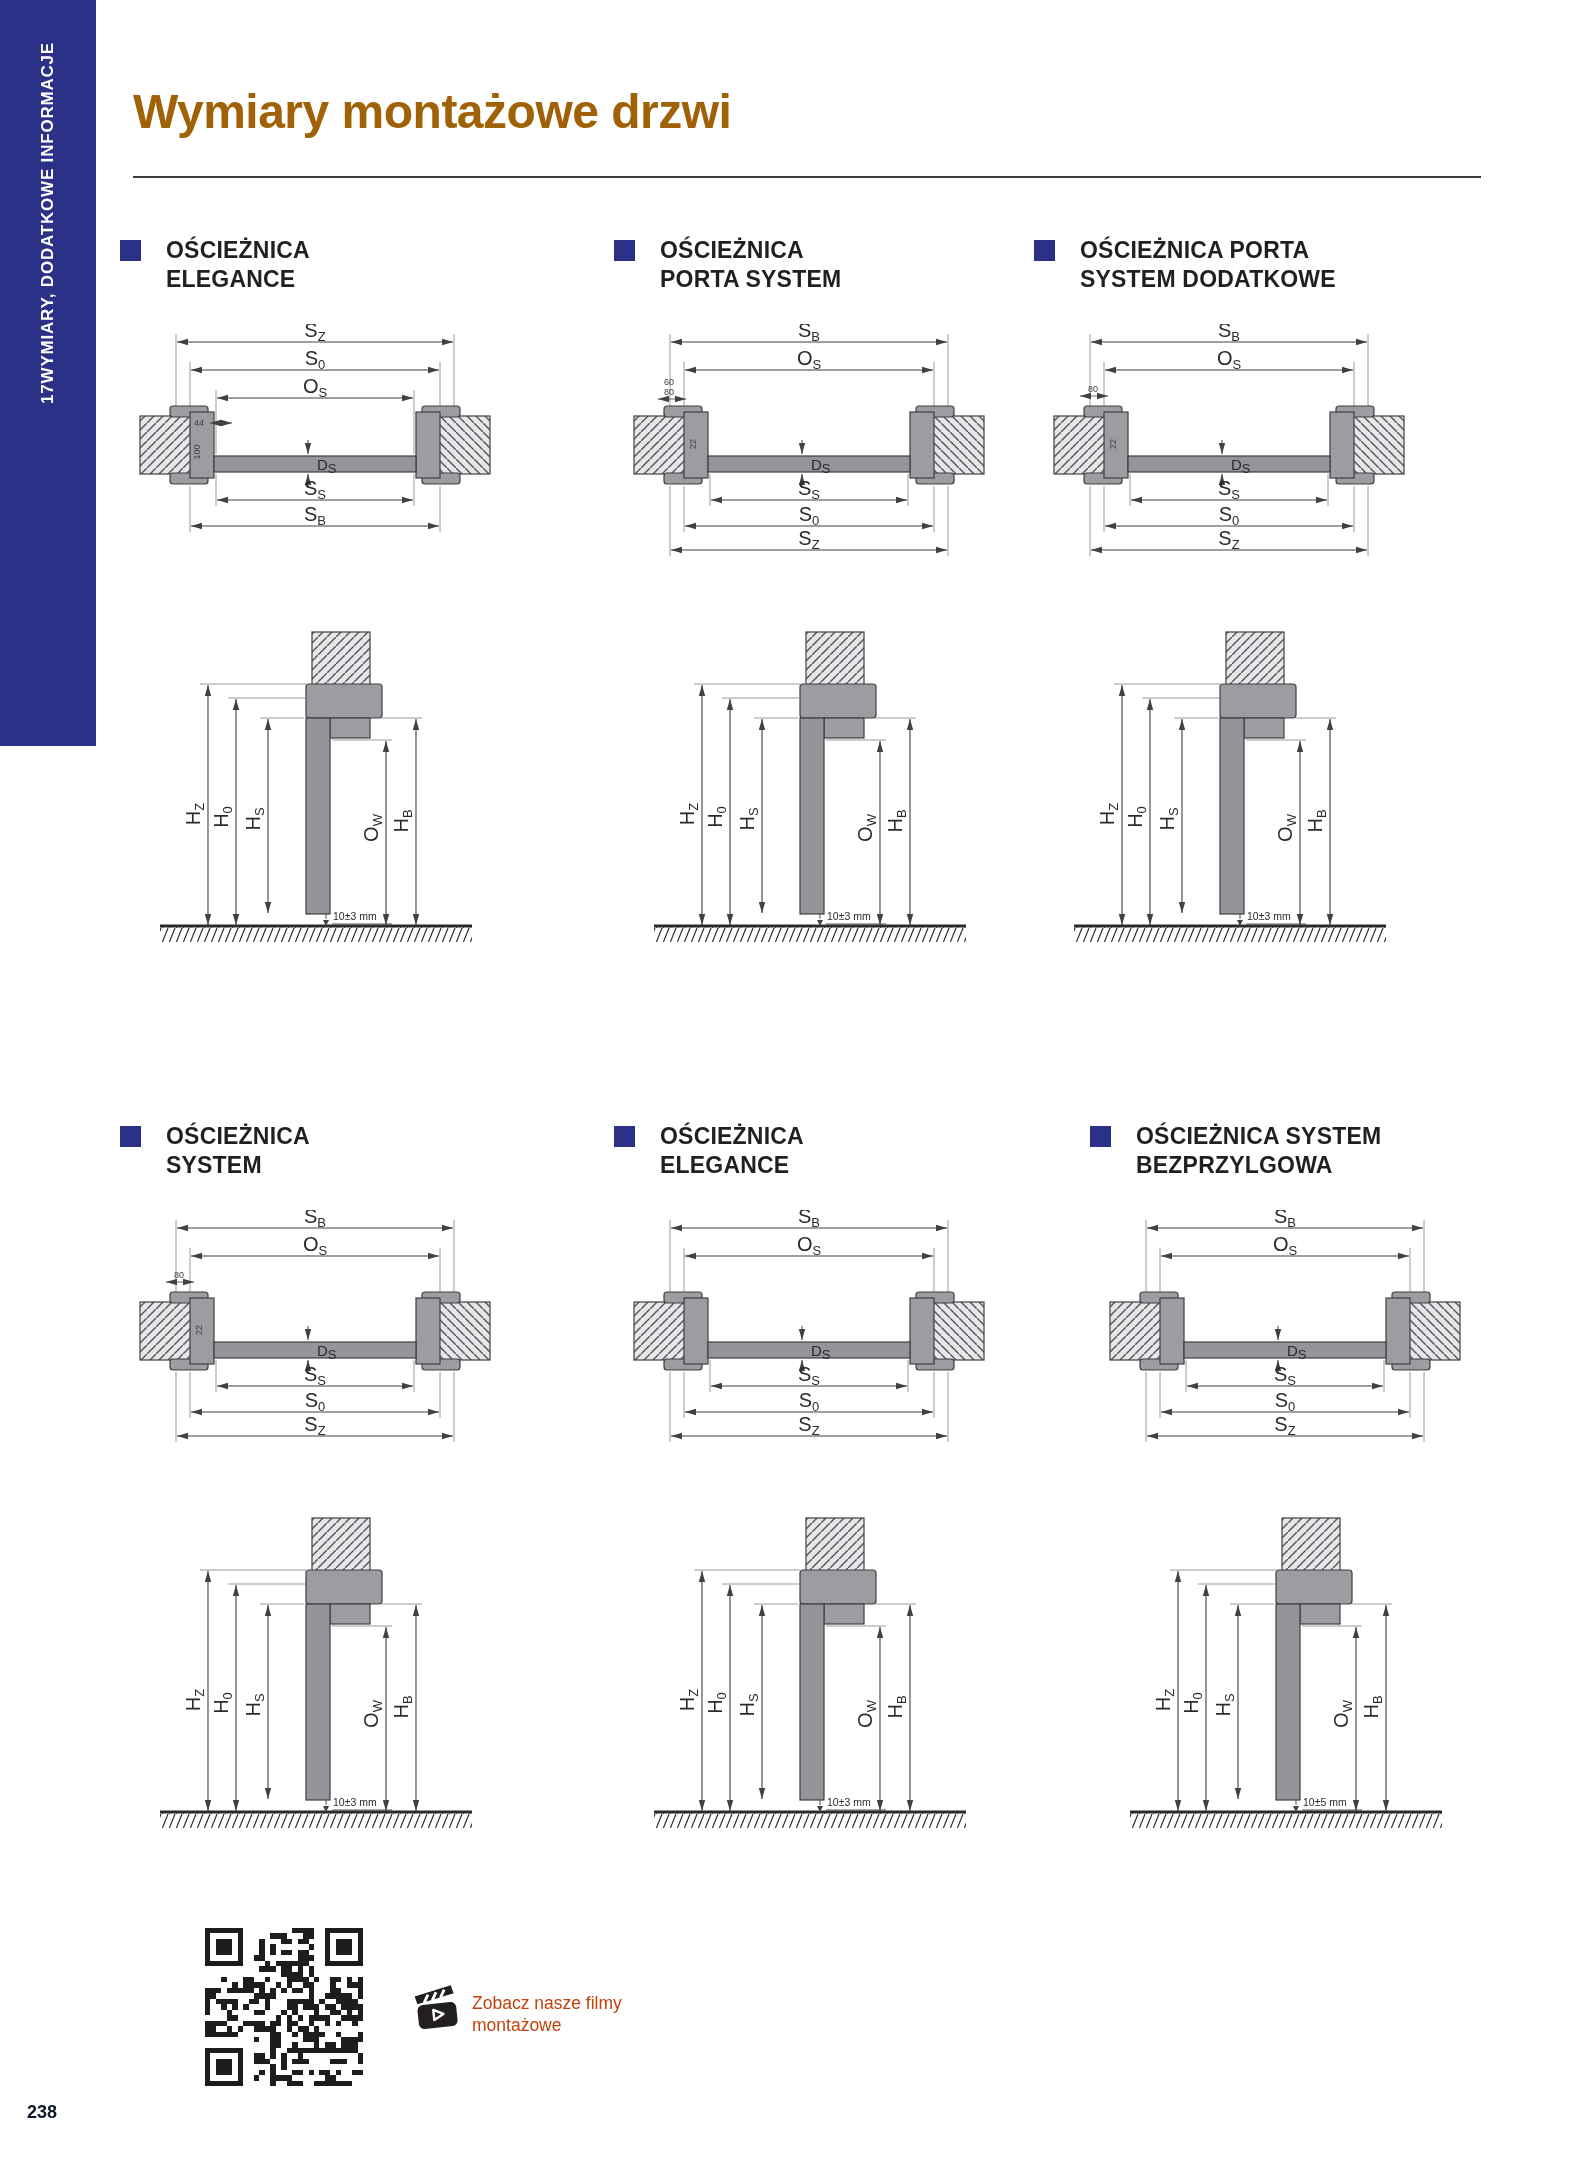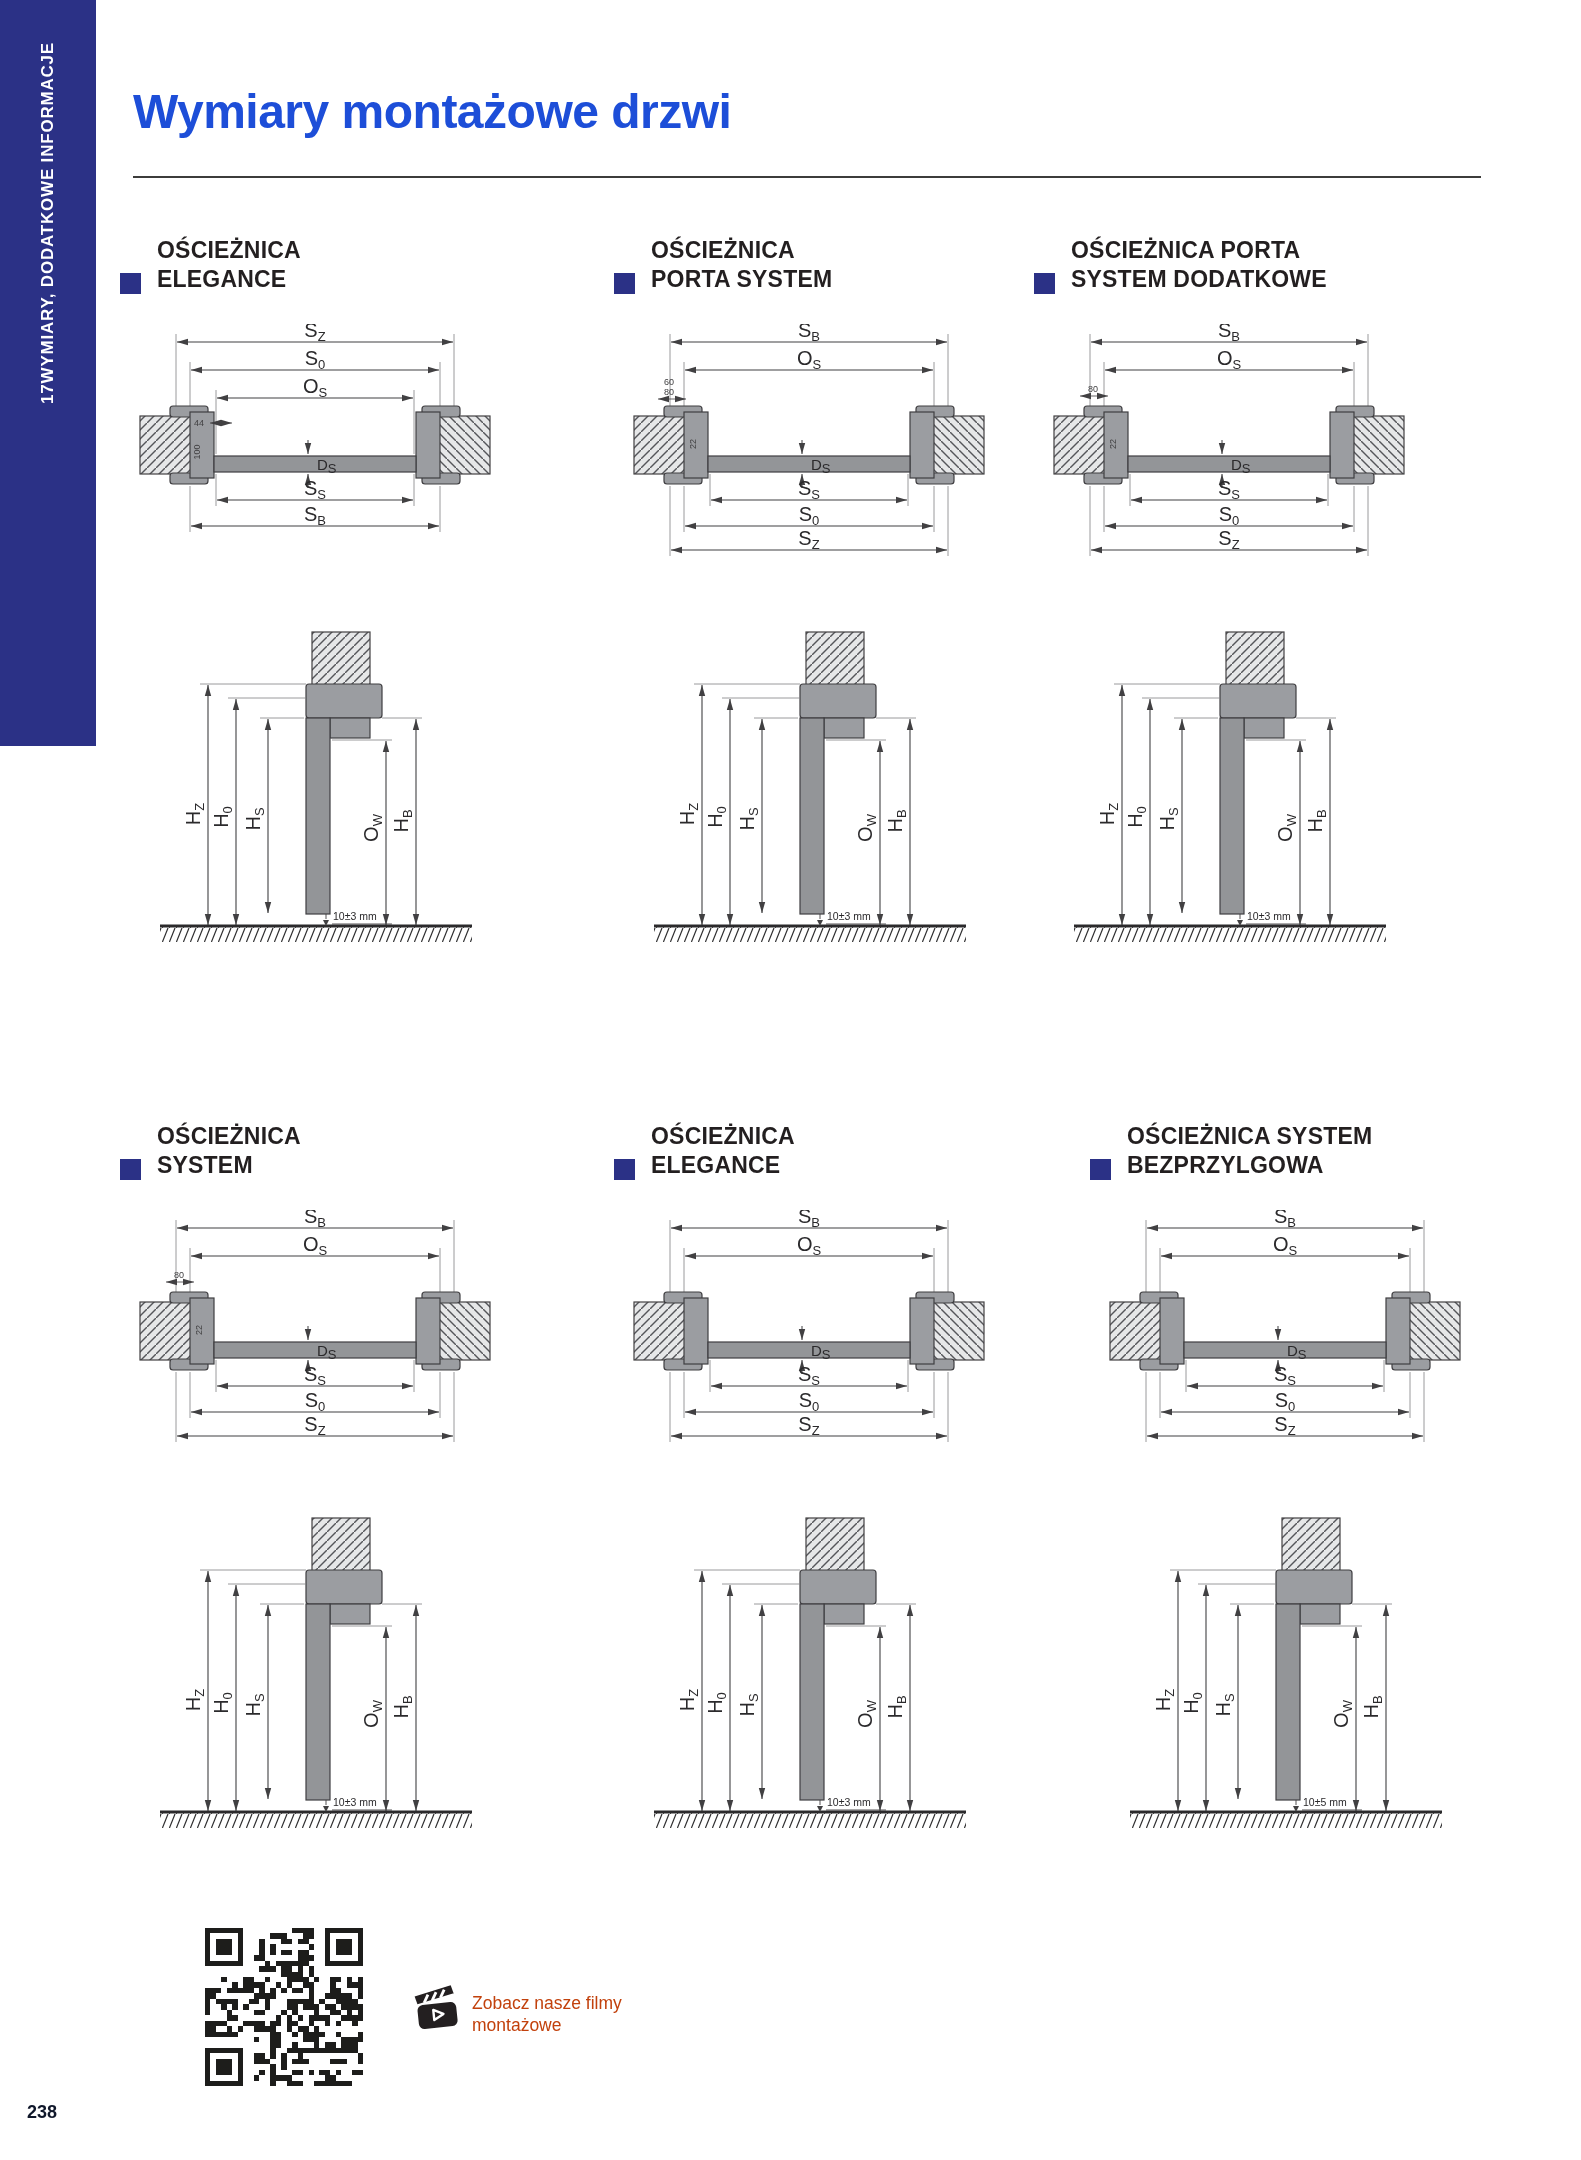--- a/index.html
+++ b/index.html
@@ -9,26 +9,26 @@
   .page{position:relative;width:1581px;height:2160px;background:#fff;overflow:hidden}
 
   
   .sidebar{position:absolute;left:0;top:0;width:96px;height:746px;background:var(--accent);
            display:flex;justify-content:center;align-items:flex-start}
   .sb-text{writing-mode:vertical-rl;transform:rotate(180deg);color:#fff;font-weight:700;
            font-size:17px;letter-spacing:.8px;margin-top:42px;white-space:nowrap}
   .sb-ch{padding-block-end:12px}
 
   
-  .page-title{position:absolute;left:133px;top:84px;font-size:48px;font-weight:700;letter-spacing:-.5px;color:#1d4ed8}
+  .page-title{position:absolute;left:133px;top:84px;font-size:48px;font-weight:700;letter-spacing:-.5px;color:#a16207}
   .rule{position:absolute;left:133px;top:176px;width:1348px;height:2px;background:#3c3c3b}
 
   
   .section{position:absolute;width:390px;height:720px}
-  .sec-head{display:flex;gap:16px;align-items:flex-end}
+  .sec-head{display:flex;gap:25px;align-items:flex-start}
   .sq{width:21px;height:21px;background:var(--accent);flex:0 0 auto;margin-top:4px}
   .t1,.t2{font-size:23px;font-weight:700;line-height:29px;letter-spacing:.2px;color:#231f20}
   svg.plan{position:absolute;left:0;top:88px;width:390px;height:240px}
   svg.vert{position:absolute;left:0;top:392px;width:390px;height:318px}
 
   
   svg text{font-family:"Liberation Sans",sans-serif}
   .dlab{font-size:20px;fill:#2b2a2c}
   .sub{font-size:13px}
   .leaf-lab{font-size:15px;fill:#2b2a2c}

